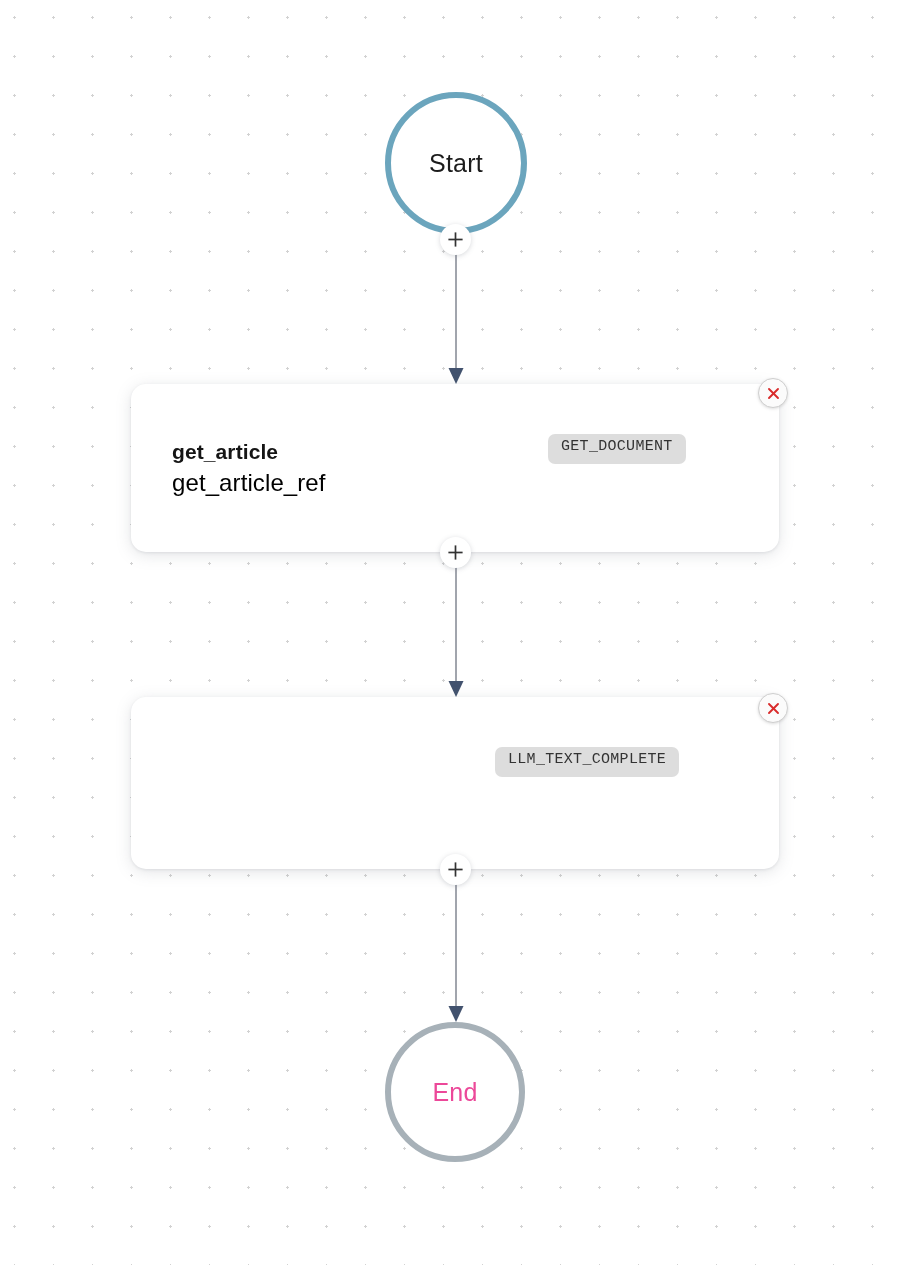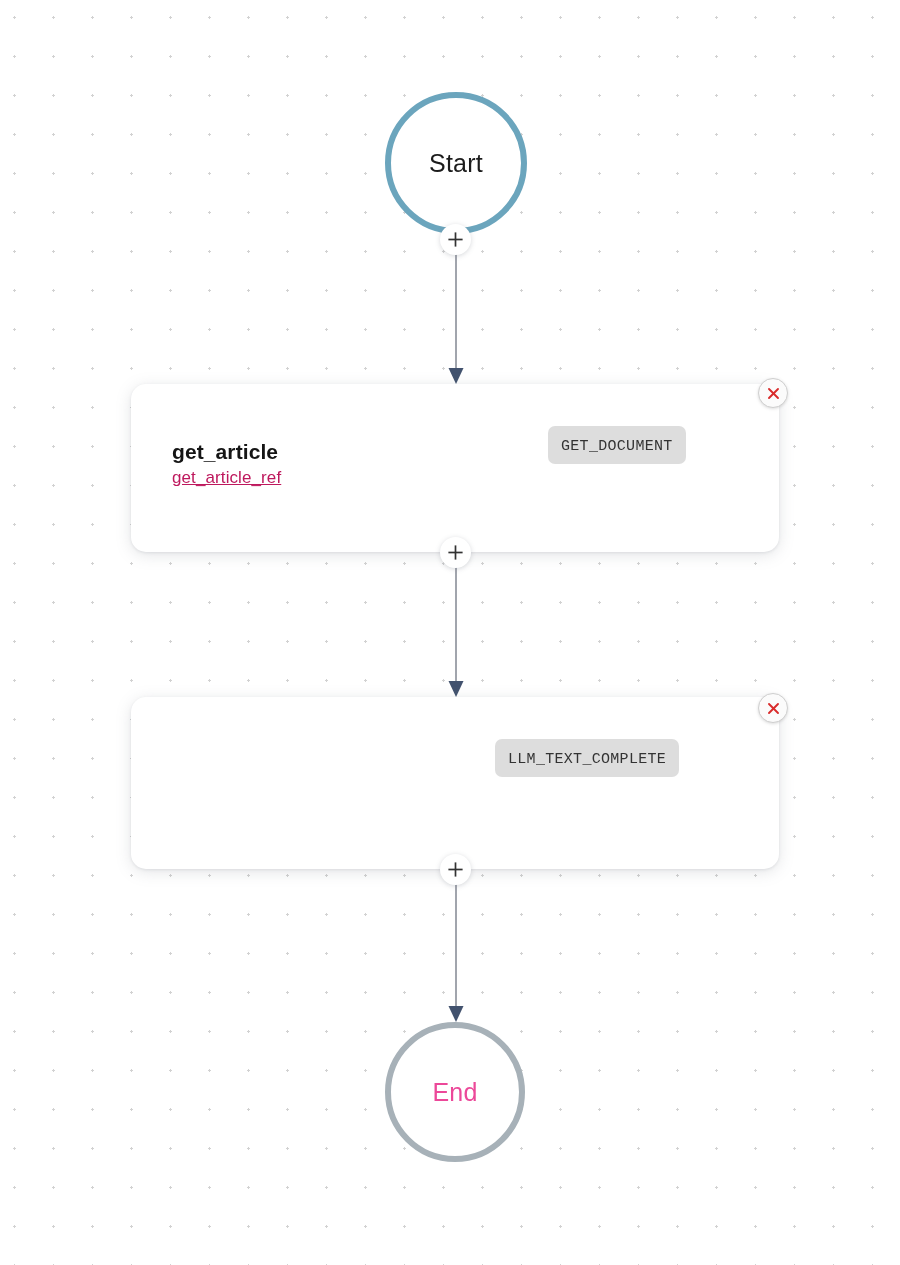--- a/index.html
+++ b/index.html
@@ -80,35 +80,34 @@
   .card-text { flex: 0 0 auto; }
   .card-title {
     font-size: 21px;
     font-weight: bold;
     color: #151515;
     line-height: 1.32;
     letter-spacing: 0.1px;
     white-space: nowrap;
   }
   .card-subtitle {
-    font-size: 17px;
+    font-size: 24px;
     font-weight: normal;
-    color: #be185d;
+    color: #000000;
     line-height: 1.38;
     letter-spacing: 0.1px;
     white-space: nowrap;
-    text-decoration: underline;
   }
   .card-badge {
     font-family: "Liberation Mono", monospace;
     font-size: 15px;
     color: #333333;
     background: #dddddd;
     border-radius: 7px;
-    padding: 12px 13px 9px 13px;
+    padding: 4px 13px 9px 13px;
     white-space: nowrap;
     letter-spacing: 0.3px;
     line-height: 1;
   }
   #badge-wrap-1 { position: absolute; left: 417px; top: 52px; }
   #badge-wrap-2 { position: absolute; left: 364px; top: 52px; }
 
   
   .delete-btn {
     position: absolute;

